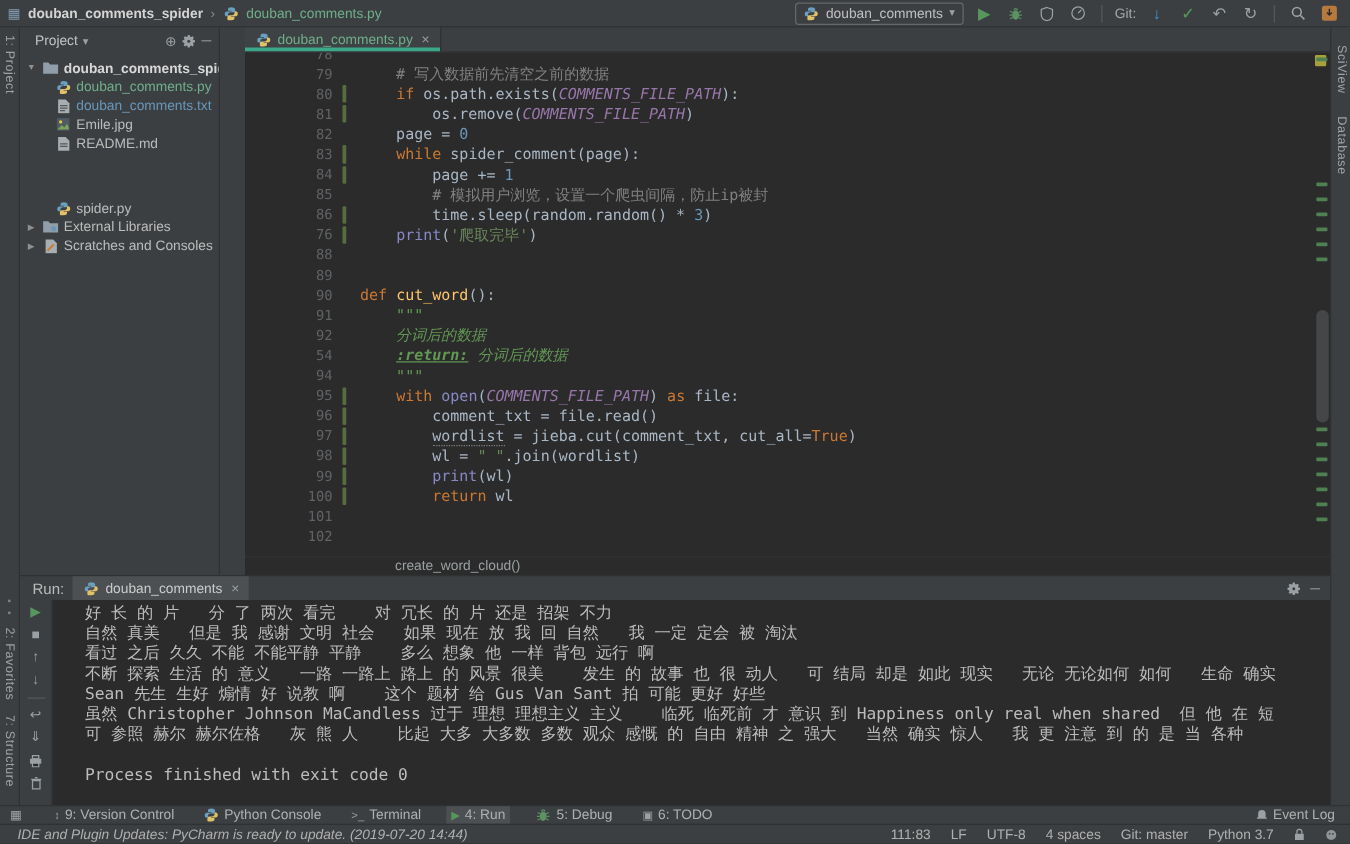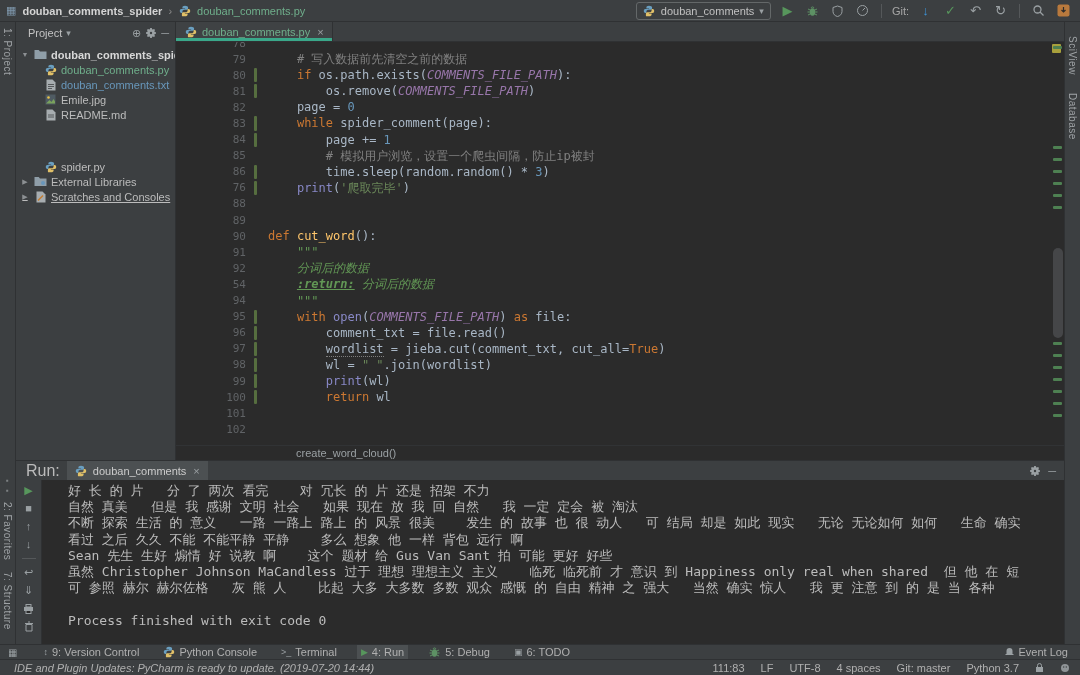--- a/index.html
+++ b/index.html
@@ -24,21 +24,21 @@
 
 
 .main{flex:1;display:flex;min-height:0;}
 .stripe{width:16px;flex:none;background:#3c3f41;display:flex;flex-direction:column;align-items:center;}
 .stripe.left{border-right:1px solid #2f3133;}
 .stripe.right{border-left:1px solid #2f3133;}
 .vtext{writing-mode:vertical-rl;font-size:10px;color:#9fa3a6;letter-spacing:.5px;cursor:default;white-space:nowrap;}
 .mini{color:#7d8착3;}
 .mini{color:#7d8183;font-size:8px;line-height:10px;cursor:default;}
 .center{flex:1;min-width:0;display:flex;flex-direction:column;}
-.upper{height:438px;flex:none;display:flex;min-height:0;}
+.upper{height:438px;flex:none;display:flex;min-height:0;gap:20px;}
 
 
 .project-panel{width:160px;flex:none;background:#3c3f41;border-right:1px solid #2f3133;display:flex;flex-direction:column;overflow:hidden;}
 .pp-header{height:22px;flex:none;display:flex;align-items:center;padding:0 6px 0 12px;gap:4px;font-size:11px;color:#c3c3c3;}
 .pp-header .caret{font-size:9px;color:#9aa0a3;}
 .pp-sp{flex:1;}
 .ppi{color:#9aa0a3;font-size:11px;display:inline-flex;align-items:center;cursor:default;}
 .tree{padding-top:3px;font-size:11px;overflow:hidden;}
 .trow{height:15px;display:flex;align-items:center;gap:4px;color:#bcbcbc;white-space:nowrap;cursor:default;}
 .trow.bold{font-weight:bold;color:#d8d8d8;}
@@ -70,21 +70,21 @@
 .tk-doctag{color:#629755;font-style:italic;font-weight:bold;text-decoration:underline;}
 .tk-spell{border-bottom:1px dotted #7f7f7f;}
 .insp{position:absolute;top:2px;right:3px;width:9px;height:9px;background:#a8a03c;border-radius:1px;}
 .errmark{position:absolute;right:2px;width:9px;height:3px;background:#4e8052;border-radius:1px;}
 .scroll-thumb{position:absolute;right:1px;top:206px;width:10px;height:90px;background:rgba(148,153,158,.25);border-radius:5px;}
 .crumbbar{height:15px;flex:none;background:#2b2b2b;border-top:1px solid #313335;display:flex;align-items:center;padding-left:120px;font-size:11px;color:#9aa0a3;cursor:default;}
 
 
 .run-panel{flex:1;display:flex;flex-direction:column;border-top:1px solid #2f3133;background:#3c3f41;min-height:0;}
 .run-header{height:19px;flex:none;display:flex;align-items:center;gap:7px;padding:0 8px 0 10px;}
-.run-label{font-size:16px;color:#bbb;cursor:default;}
+.run-label{font-size:12px;color:#bbb;cursor:default;}
 .rtab{height:19px;display:flex;align-items:center;gap:5px;padding:0 8px;background:#4c5052;font-size:11px;color:#ccc;cursor:default;}
 .rh-sp{flex:1;}
 .run-body{flex:1;display:flex;min-height:0;background:#2b2b2b;}
 .run-toolbar{width:26px;flex:none;background:#3c3f41;border-right:1px solid #2f3133;display:flex;flex-direction:column;align-items:center;padding-top:4px;gap:5px;}
 .rti{width:16px;height:13px;display:flex;align-items:center;justify-content:center;font-size:11px;color:#9aa0a3;cursor:default;line-height:1;}
 .rti.green{color:#57965c;}
 .rti-div{width:14px;height:1px;background:#55585a;margin:2px 0;flex:none;}
 .run-output{flex:1;padding:3px 0 0 26px;overflow:hidden;}
 .out-line{font:13px/16.2px "DejaVu Sans Mono","Liberation Mono",monospace;color:#bcbcbc;white-space:pre;}
 
@@ -263,21 +263,21 @@
               <div class="trow" style="padding-left: 4px;">
                 <span class="exp">▶</span>
                 <span class="ticon">
                   <svg width="13" height="11" viewBox="0 0 13 11">
                     <path fill="#8f9ea8" d="M0.5 1h4.2l1.3 1.6h6.5V10H0.5z"></path>
                     <circle cx="9" cy="7" r="2" fill="#6897bb"></circle>
                   </svg>
                 </span>
                 <span>External Libraries</span>
               </div>
-              <div class="trow" style="padding-left: 4px; text-decoration: underline;">
+              <div class="trow" style="padding-left: 4px;">
                 <span class="exp">▶</span>
                 <span class="ticon">
                   <svg width="10" height="12" viewBox="0 0 10 12">
                     <path fill="#a7adb0" d="M0.5 0.5h6l3 3v8h-9z"></path>
                     <path stroke="#c77d2e" stroke-width="1.5" d="M2 9.5l5-5" fill="none"></path>
                   </svg>
                 </span>
                 <span>Scratches and Consoles</span>
               </div>
             </div>
@@ -511,22 +511,22 @@
               </span>
               <span class="rti">
                 <svg width="10" height="11" viewBox="0 0 10 11">
                   <path d="M2 3.5h6V10H2z M1 2.5h8 M4 1h2" stroke="#9aa0a3" fill="none"></path>
                 </svg>
               </span>
             </div>
           <div class="run-output">
               <div class="out-line">好 长 的 片   分 了 两次 看完    对 冗长 的 片 还是 招架 不力</div>
               <div class="out-line">自然 真美   但是 我 感谢 文明 社会   如果 现在 放 我 回 自然   我 一定 定会 被 淘汰</div>
+              <div class="out-line">看过 之后 久久 不能 不能平静 平静    多么 想象 他 一样 背包 远行 啊</div>
               <div class="out-line">不断 探索 生活 的 意义   一路 一路上 路上 的 风景 很美    发生 的 故事 也 很 动人   可 结局 却是 如此 现实   无论 无论如何 如何   生命 确实</div>
-              <div class="out-line">看过 之后 久久 不能 不能平静 平静    多么 想象 他 一样 背包 远行 啊</div>
               <div class="out-line">Sean 先生 生好 煽情 好 说教 啊    这个 题材 给 Gus Van Sant 拍 可能 更好 好些</div>
               <div class="out-line">虽然 Christopher Johnson MaCandless 过于 理想 理想主义 主义    临死 临死前 才 意识 到 Happiness only real when shared  但 他 在 短</div>
               <div class="out-line">可 参照 赫尔 赫尔佐格   灰 熊 人    比起 大多 大多数 多数 观众 感慨 的 自由 精神 之 强大   当然 确实 惊人   我 更 注意 到 的 是 当 各种</div>
               <div class="out-line"> </div>
               <div class="out-line">Process finished with exit code 0</div>
             </div>
         </div>
       </div>
     </div>
 

